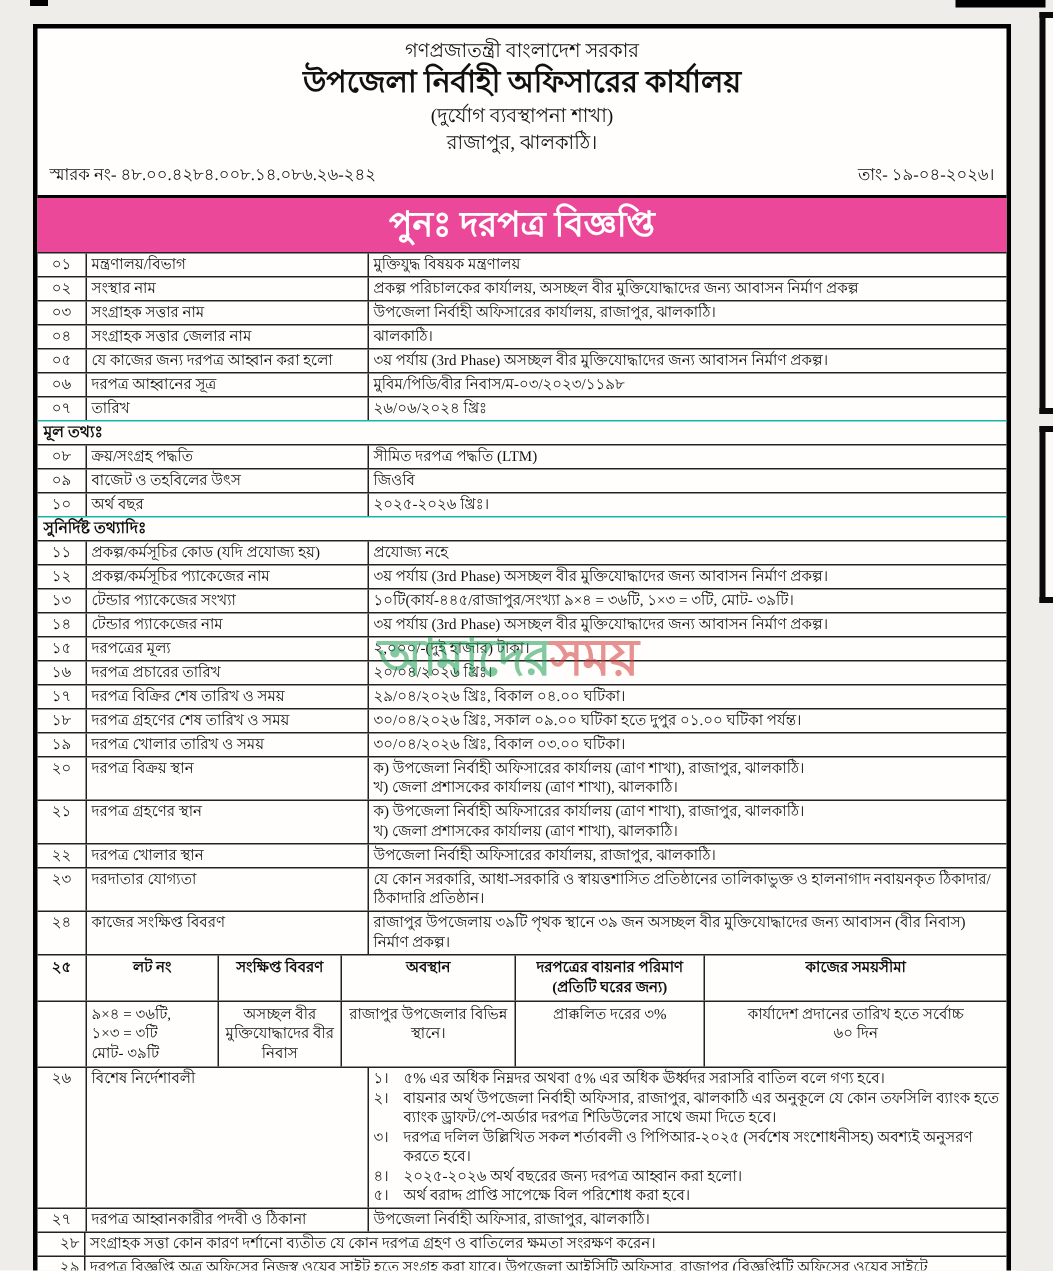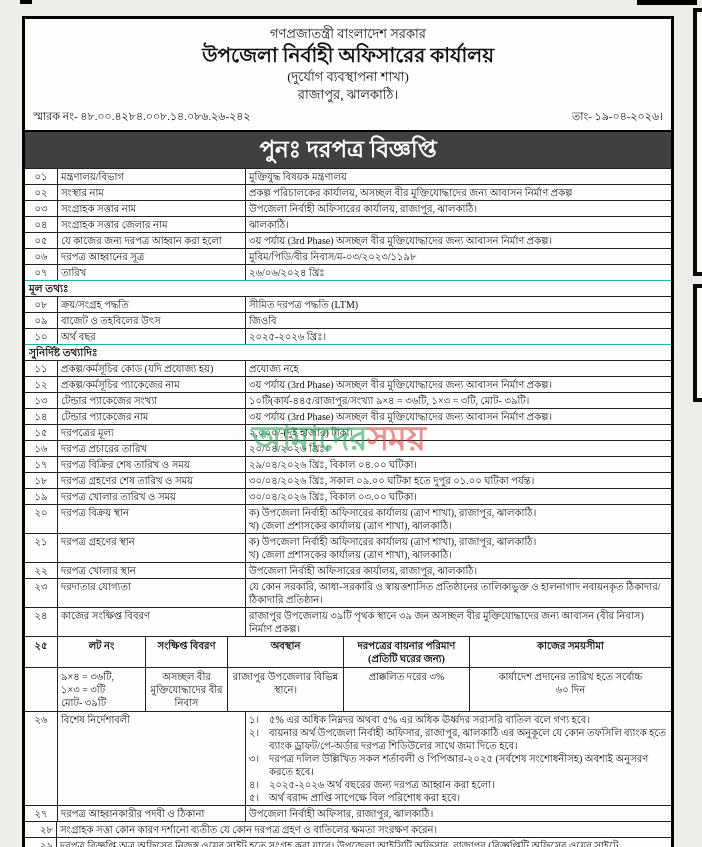--- a/index.html
+++ b/index.html
@@ -13,21 +13,21 @@
     background:#fffefc;border:3px solid #000;box-sizing:border-box;
   }
   
   .header{padding:6px 8px 3px;border-bottom:2px solid #000;text-align:center}
   .h-gov{font-size:13px;line-height:17px}
   .h-office{font-size:20px;font-weight:bold;line-height:26px}
   .h-branch{font-size:13px;line-height:18px}
   .h-place{font-size:13px;line-height:18px}
   .memo{display:flex;justify-content:space-between;font-size:11px;margin-top:4px;text-align:right}
   
-  .titlebar{background:#404040;color:#fff;text-align:center;font-size:23px;font-weight:bold;line-height:30px;padding:3px 0}
+  .titlebar{background:#ec4899;color:#fff;text-align:center;font-size:23px;font-weight:bold;line-height:30px;padding:3px 0}
   
   .tbl{font-size:10px;line-height:13px;border-bottom:1px solid #222}
   .row{display:grid;grid-template-columns:32px 188px 1fr;border-top:1px solid #222}
   .row > div{padding:1px 3px;border-left:1px solid #222;min-height:12px}
   .row > div:first-child{border-left:none;text-align:center}
   .sect{border-top:1px solid #14b8a6;font-weight:bold;padding:1px 4px;font-size:10.5px}
   .val{white-space:pre-line}
   
   .lot{display:grid;grid-template-columns:32px 88px 82px 116px 126px 1fr;border-top:1px solid #222}
   .lot > div{border-left:1px solid #222;padding:2px 3px;text-align:center;white-space:pre-line}

